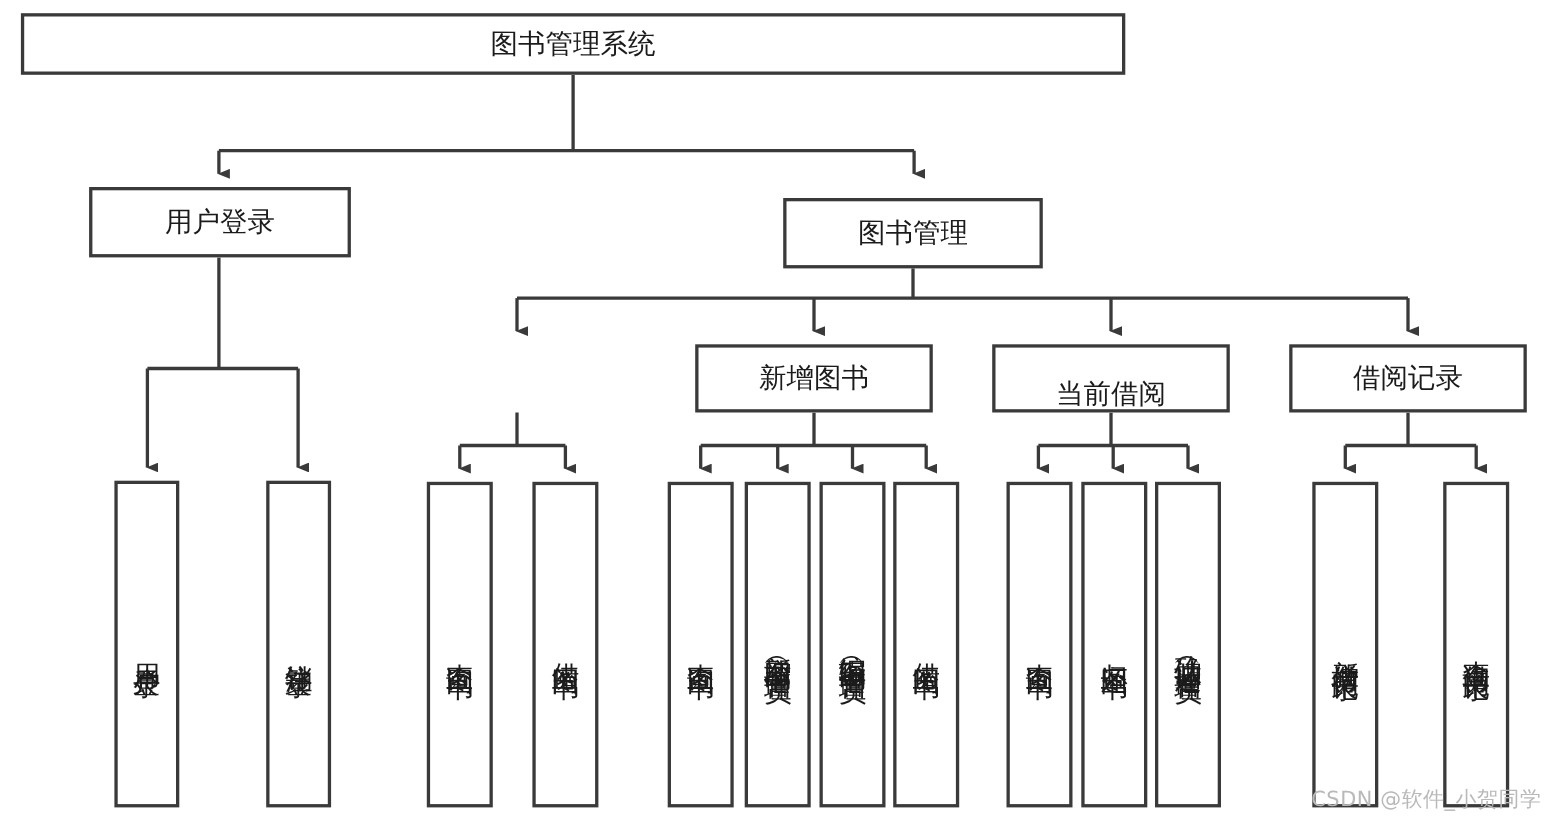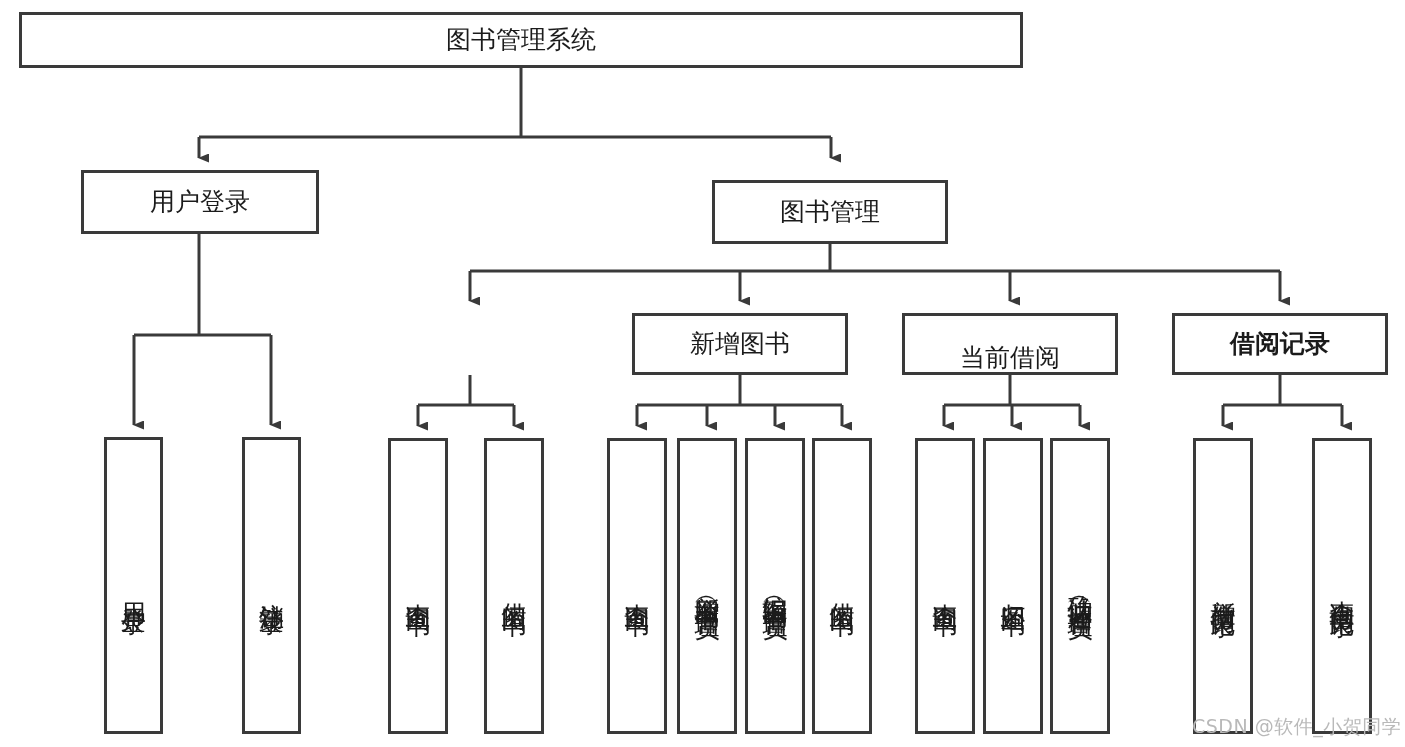--- a/index.html
+++ b/index.html
@@ -133,21 +133,21 @@
   <div class="node horiz" style="left:712px; top:170px; width:236px; height:64px;margin-top:10px;">
     <span class="label">图书管理</span>
   </div>
 
   <div class="node horiz" style="left:632px; top:313px; width:216px; height:62px;">
     <span class="label">新增图书</span>
   </div>
   <div class="node horiz" style="left:902px; top:313px; width:216px; height:62px;align-items:flex-end;">
     <span class="label">当前借阅</span>
   </div>
-  <div class="node horiz" style="left:1172px; top:313px; width:216px; height:62px;font-weight:bold;">
+  <div class="node horiz" style="left:1172px; top:313px; width:216px; height:62px;">
     <span class="label">借阅记录</span>
   </div>
 
   <div class="node vert" style="left:104px; top:437px; width:59px; height:297px;">
     <span class="label">用户登录</span>
   </div>
   <div class="node vert" style="left:242px; top:437px; width:59px; height:297px;">
     <span class="label">注销登录</span>
   </div>
 

